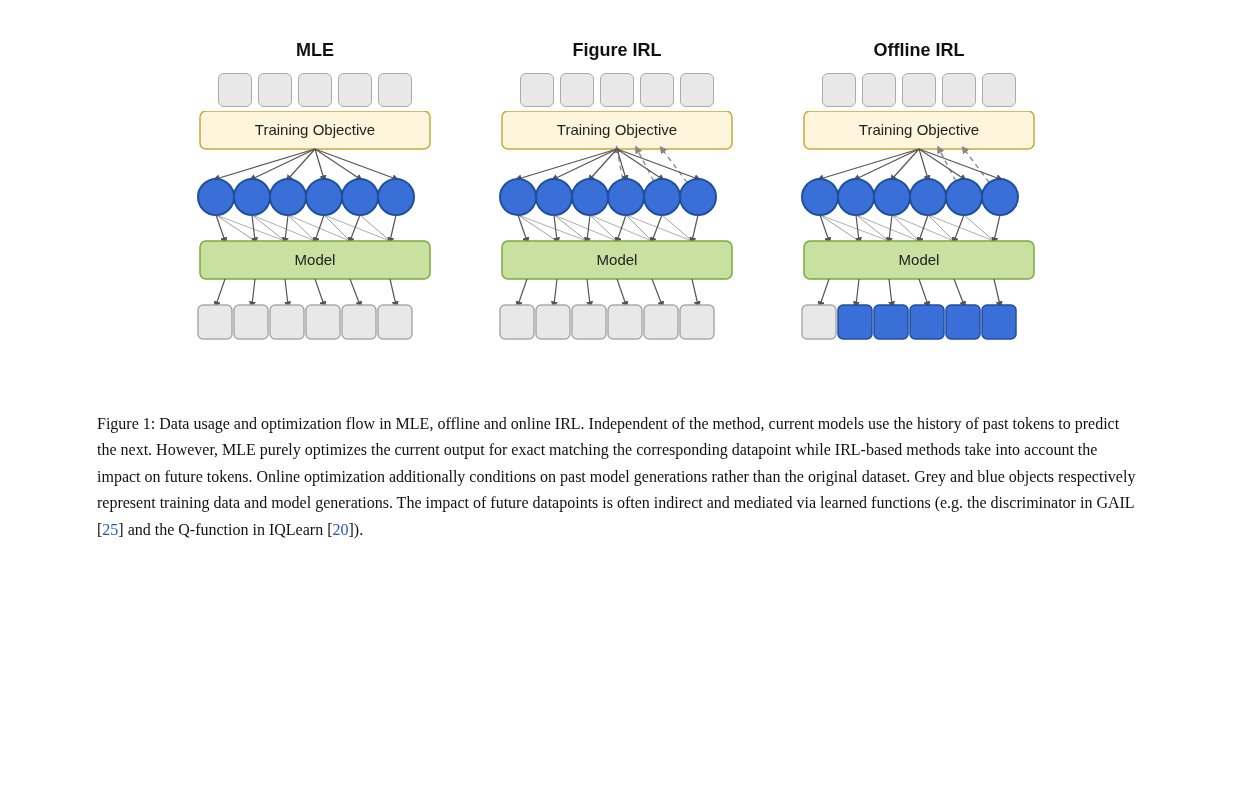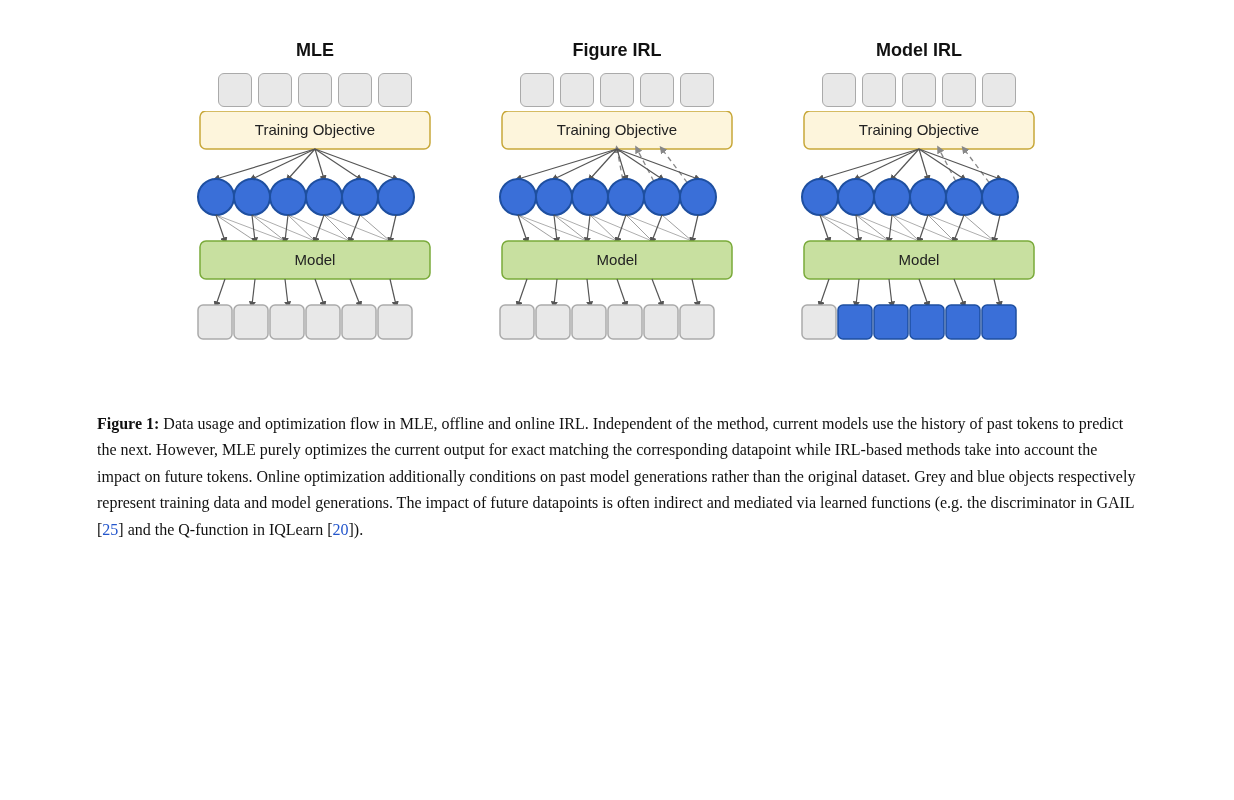--- a/index.html
+++ b/index.html
@@ -66,21 +66,21 @@
     .caption-area {
       width: 1040px;
       font-size: 16px;
       line-height: 1.65;
       color: #111;
       font-family: 'Times New Roman', Times, serif;
       margin-top: 8px;
     }
 
     .caption-area .fig-label {
-      font-weight: 700;
+      font-weight: 400;
     }
   </style>
 </head>
 <body>
 
 <div class="page-container">
 
   <div class="diagram-area">
 
     <div class="diagram-column">
@@ -226,21 +226,21 @@
         <rect x="3" y="194" width="34" height="34" rx="5" fill="#e8e8e8" stroke="#aaa" stroke-width="1.5"></rect>
         <rect x="39" y="194" width="34" height="34" rx="5" fill="#e8e8e8" stroke="#aaa" stroke-width="1.5"></rect>
         <rect x="75" y="194" width="34" height="34" rx="5" fill="#e8e8e8" stroke="#aaa" stroke-width="1.5"></rect>
         <rect x="111" y="194" width="34" height="34" rx="5" fill="#e8e8e8" stroke="#aaa" stroke-width="1.5"></rect>
         <rect x="147" y="194" width="34" height="34" rx="5" fill="#e8e8e8" stroke="#aaa" stroke-width="1.5"></rect>
         <rect x="183" y="194" width="34" height="34" rx="5" fill="#e8e8e8" stroke="#aaa" stroke-width="1.5"></rect>
       </svg>
     </div>
 
     <div class="diagram-column">
-      <div class="col-title">Model IRL</div>
+      <div class="col-title">Offline IRL</div>
 
       <div class="squares-row">
         <div class="sq"></div>
         <div class="sq"></div>
         <div class="sq"></div>
         <div class="sq"></div>
         <div class="sq"></div>
       </div>
       <svg width="240" height="260" xmlns="http://www.w3.org/2000/svg">
         <defs>

